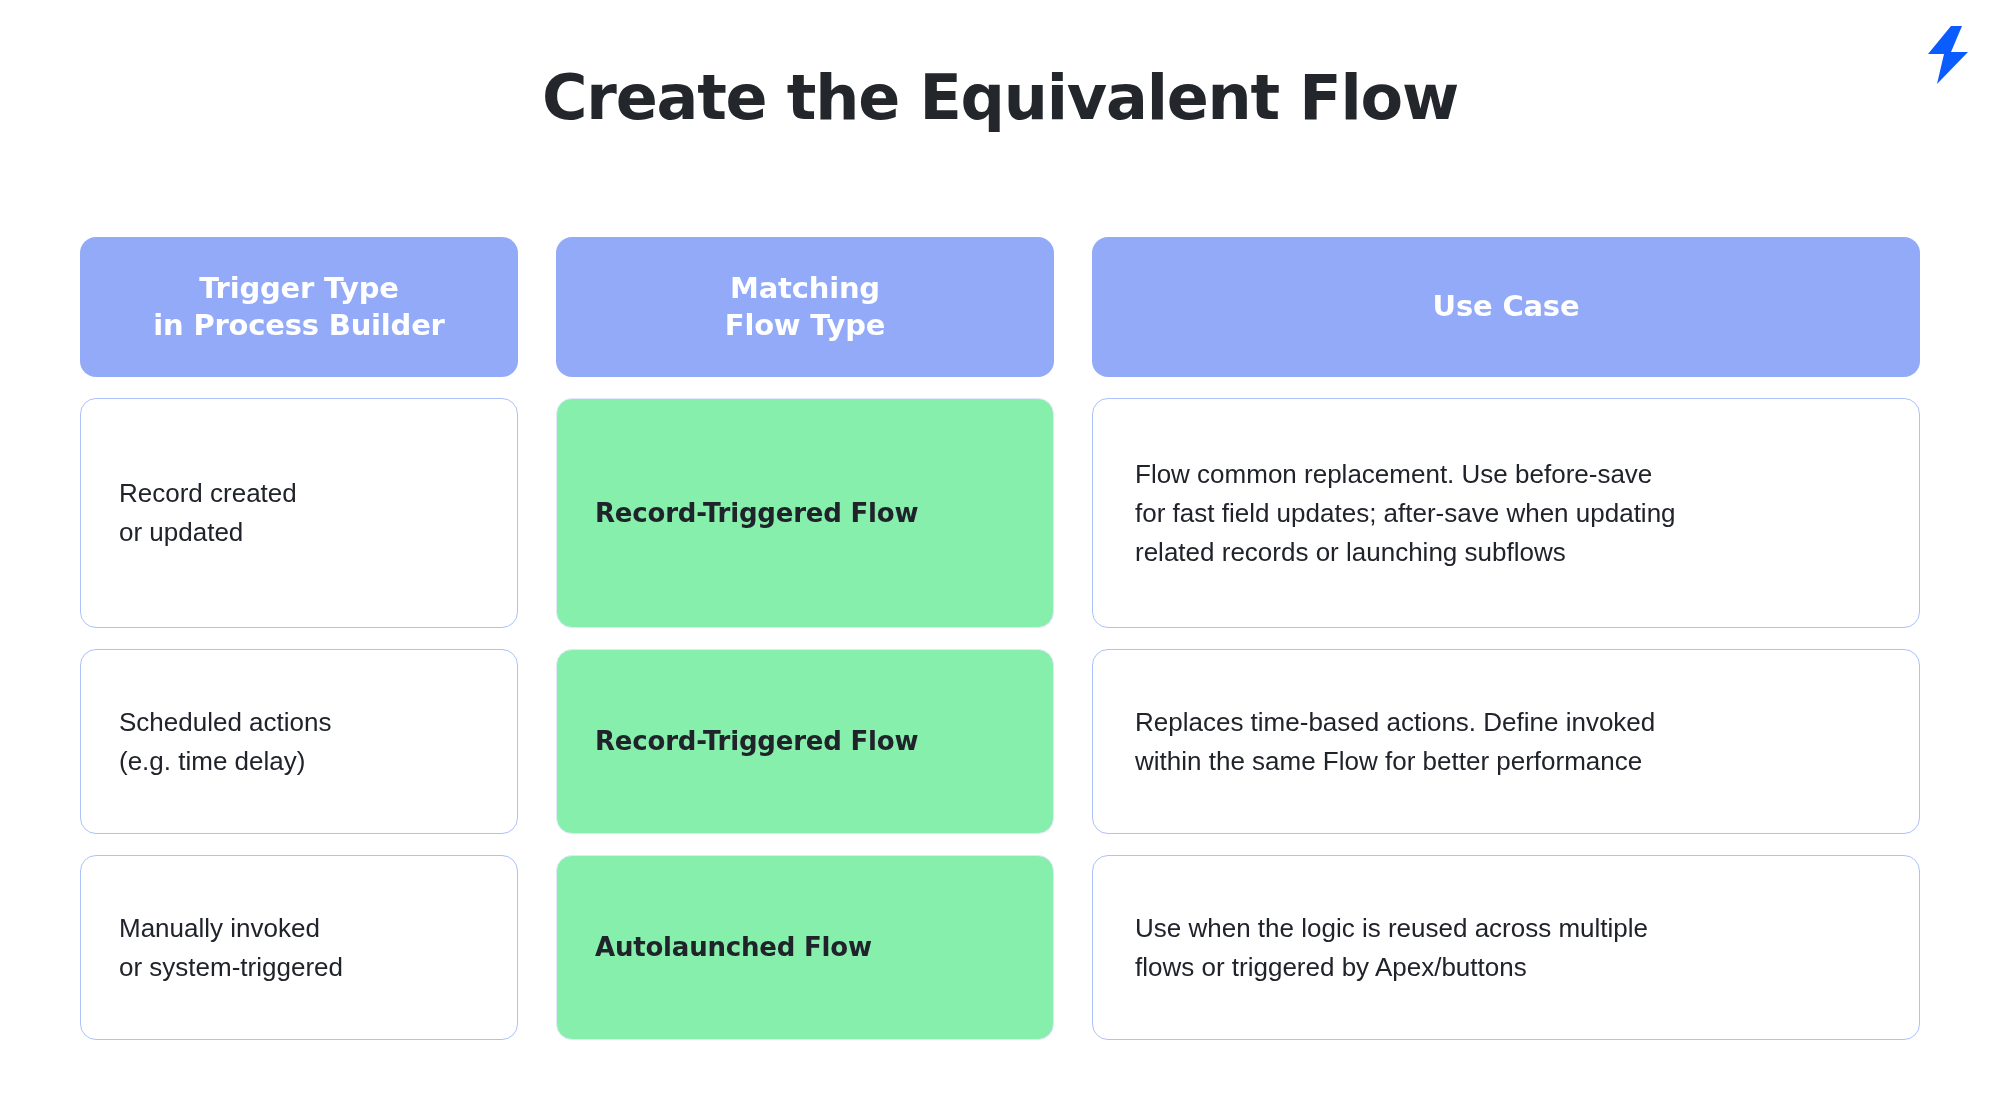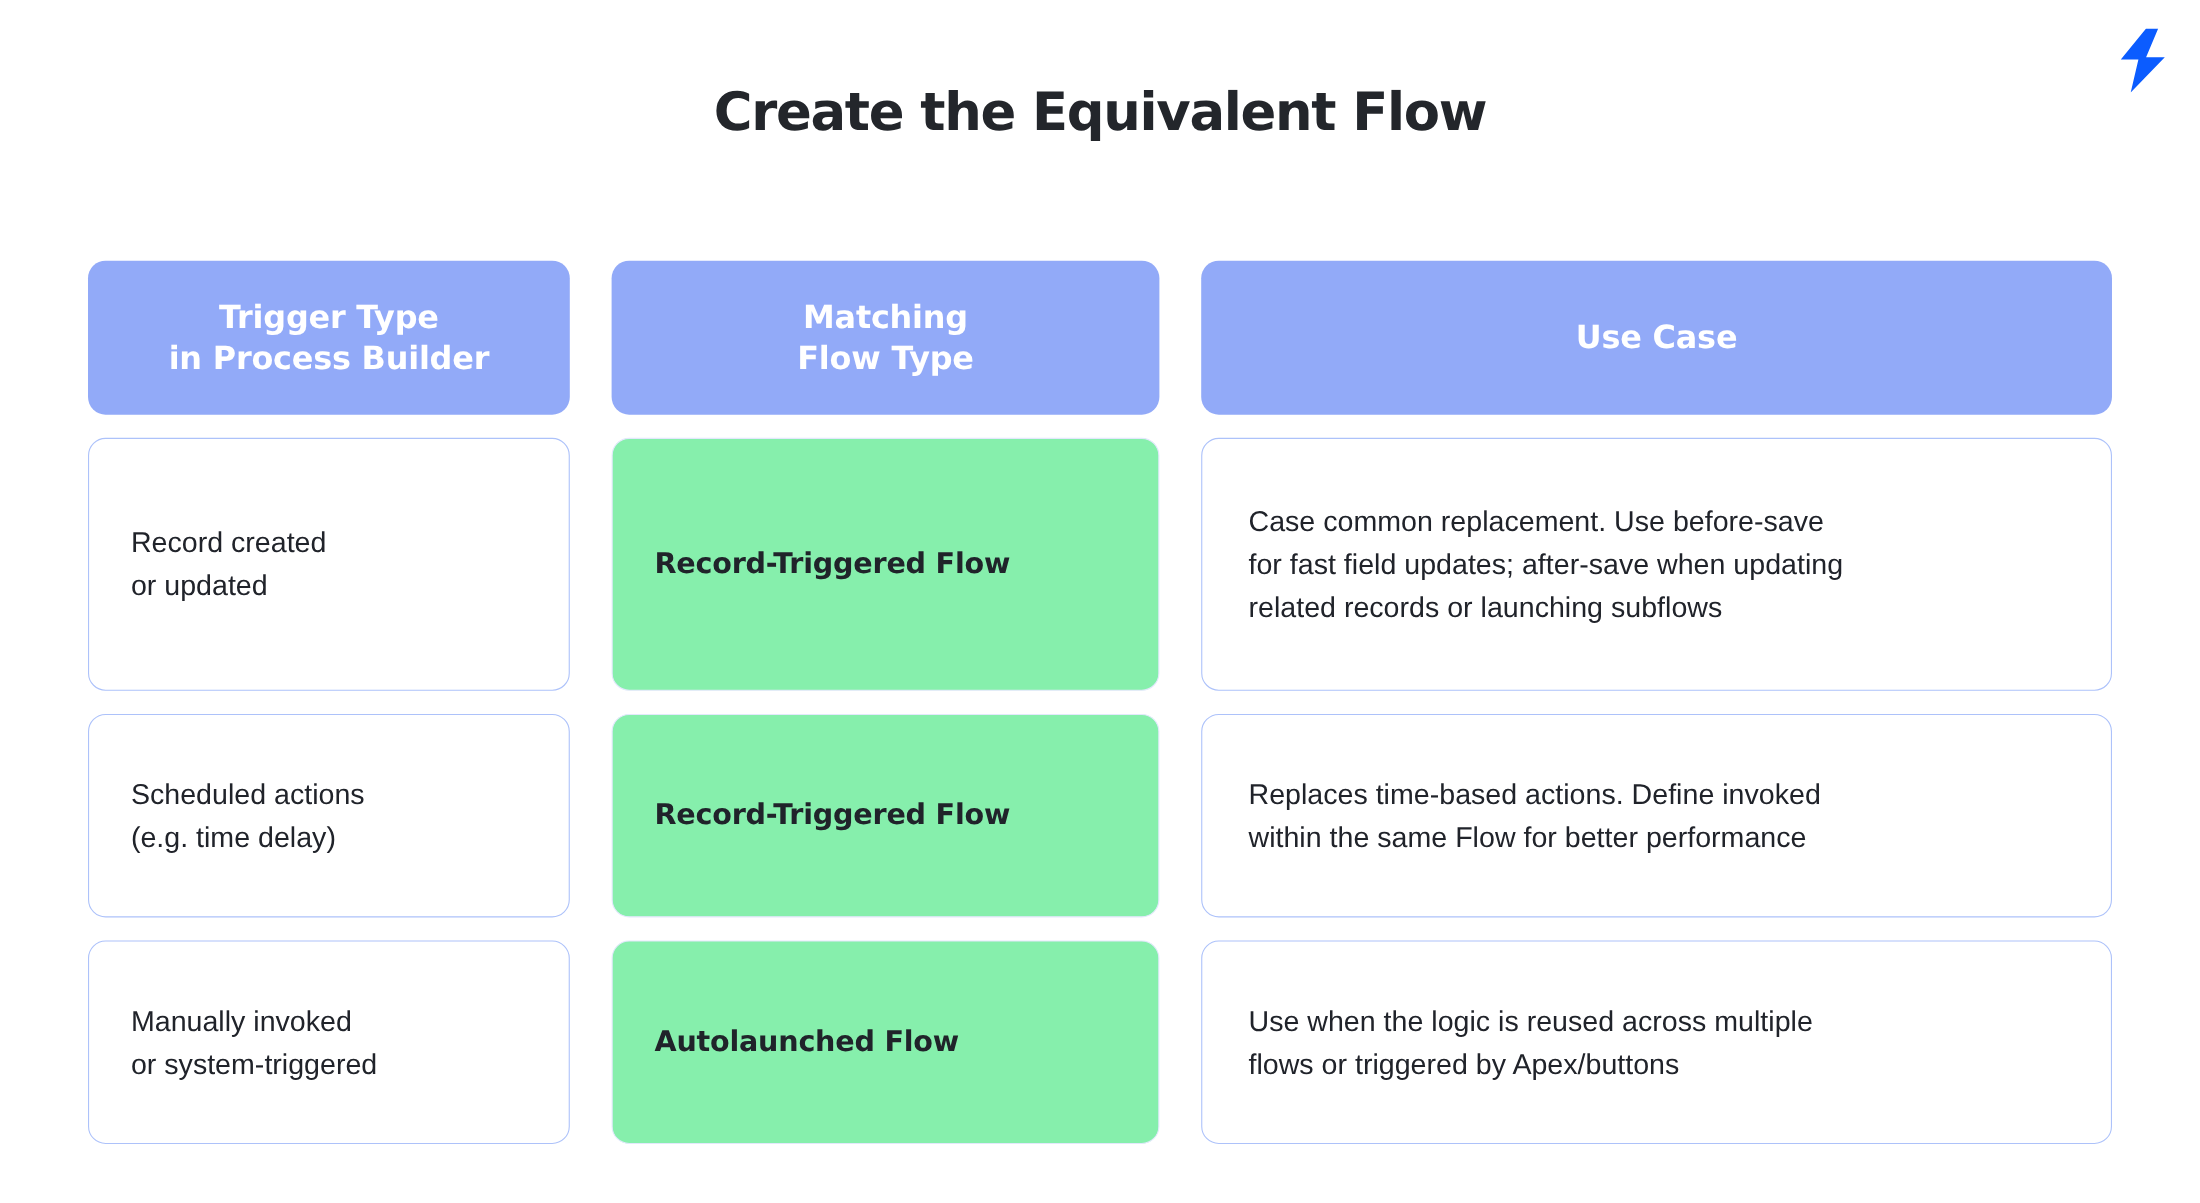--- a/index.html
+++ b/index.html
@@ -21,24 +21,24 @@
     position: absolute;
     top: 26px;
     right: 28px;
     width: 48px;
     height: 58px;
   }
   .bolt-mark svg { display: block; width: 100%; height: 100%; }
 
   
   .page-title {
-    margin: 16px;
+    margin: 4px;
     padding-top: 61px;
     text-align: center;
-    font-size: 48px;
+    font-size: 62px;
     line-height: 1.05;
     font-weight: 700;
     letter-spacing: -1.2px;
     color: #23262b;
     font-family: "DejaVu Sans", sans-serif;
   }
 
   
   .matrix {
     position: absolute;
@@ -148,21 +148,21 @@
         <span class="ln">or updated</span>
       </span>
     </div>
     <div class="cell cell-tinted col-flowtype">
       <span class="lines">
         <span class="ln">Record-Triggered Flow</span>
       </span>
     </div>
     <div class="cell cell-outline cell-wide col-usecase">
       <span class="lines">
-        <span class="ln">Case common replacement. Use before-save</span>
+        <span class="ln">Flow common replacement. Use before-save</span>
         <span class="ln">for fast field updates; after-save when updating</span>
         <span class="ln">related records or launching subflows</span>
       </span>
     </div>
   </div>
 
   <div class="matrix-row r2">
     <div class="cell cell-outline col-trigger">
       <span class="lines">
         <span class="ln">Scheduled actions</span>

